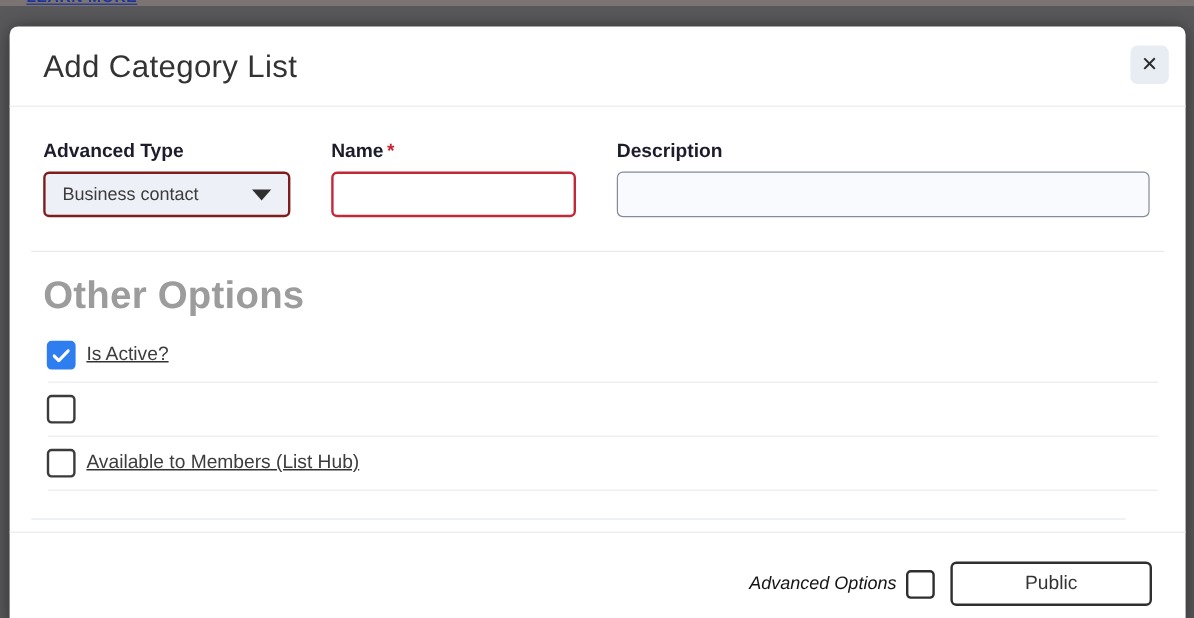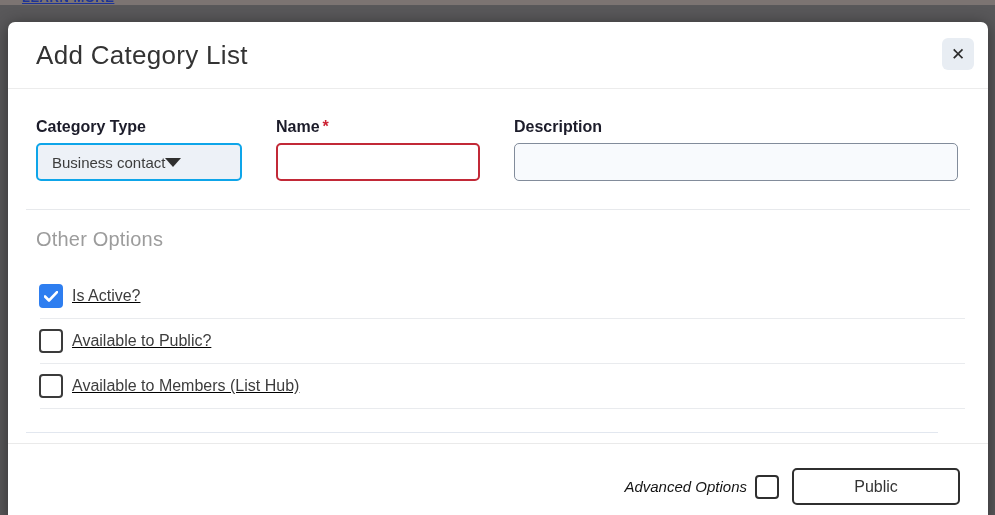--- a/index.html
+++ b/index.html
@@ -55,22 +55,22 @@
     font-size: 16px; font-weight: 700; color: #1c1c2a;
   }
   .lbl-1 { left: 28px; }
   .lbl-2 { left: 268px; }
   .lbl-3 { left: 506px; }
   .required-star { color: #cc2233; font-weight: 700; margin-left: 3px; }
 
   .control { position: absolute; top: 121px; height: 38px; border-radius: 5px; }
   .dropdown {
     left: 28px; width: 206px;
-    background: #edf1f7; border: 2px solid #0ea5e9;
-    display: flex; align-items: center; 
+    background: #edf1f7; border: 2px solid #7f1d1d;
+    display: flex; align-items: center; justify-content: space-between;
     padding: 0 14px; cursor: pointer;
   }
   .dropdown-value { font-size: 15px; color: #3c3c3c; }
   .caret-down {
     width: 0; height: 0;
     border-left: 8px solid transparent; border-right: 8px solid transparent;
     border-top: 9px solid #2f2f2f;
   }
   .input {
     font-size: 15px; color: #333; padding: 0 10px; outline: none;
@@ -86,21 +86,21 @@
   }
 
   .divider { position: absolute; height: 1px; background: #e7e9ec; }
   .div-a { top: 187px; left: 18px; width: 944px; }
   .div-b { top: 410px; left: 18px; width: 912px; background: #e2e7ef; }
   .div-footer { top: 421px; left: 0; width: 100%; background: #eaeaea; }
 
   
   .section-heading {
     position: absolute; left: 28px; top: 206px;
-    font-size: 20px; font-weight: 400; color: #9c9c9c; letter-spacing: .2px;
+    font-size: 32px; font-weight: 700; color: #9c9c9c; letter-spacing: .2px;
   }
   .opt-row {
     position: absolute; left: 31px; height: 24px;
     display: flex; align-items: center; gap: 9px; text-decoration: underline;
   }
   .opt-row.r0 { top: 262px; }
   .opt-row.r1 { top: 307px; }
   .opt-row.r2 { top: 352px; }
   .row-div { left: 32px; right: 23px; width: auto; background: #e9ebee; }
   .rd0 { top: 296px; } .rd1 { top: 341px; } .rd2 { top: 386px; }
@@ -148,21 +148,21 @@
 <span class="bg-link-bottom b1">RULES</span>
 <span class="bg-link-bottom b2">RULES</span>
 
 <div class="modal">
 
   <div class="modal-header">
     <h1 class="modal-title">Add Category List</h1>
     <button class="close-btn">✕</button>
   </div>
 
-  <label class="field-label lbl-1">Category Type</label>
+  <label class="field-label lbl-1">Advanced Type</label>
   <label class="field-label lbl-2"><span>Name</span><span class="required-star">*</span></label>
   <label class="field-label lbl-3">Description</label>
 
   <div class="control dropdown">
     <span class="dropdown-value">Business contact</span>
     <span class="caret-down"></span>
   </div>
   <input class="control input input-name" value="" style="">
   <input class="control input input-desc" value="" style="">
 
@@ -177,21 +177,20 @@
         </svg>
     </span>
     <span class="opt-label">Is Active?</span>
   </div>
   <div class="divider row-div rd0"></div>
 
   <div class="opt-row r1">
     <span class="checkbox">
       
     </span>
-    <span class="opt-label">Available to Public?</span>
   </div>
   <div class="divider row-div rd1"></div>
 
   <div class="opt-row r2">
     <span class="checkbox">
       
     </span>
     <span class="opt-label">Available to Members (List Hub)</span>
   </div>
   <div class="divider row-div rd2"></div>

